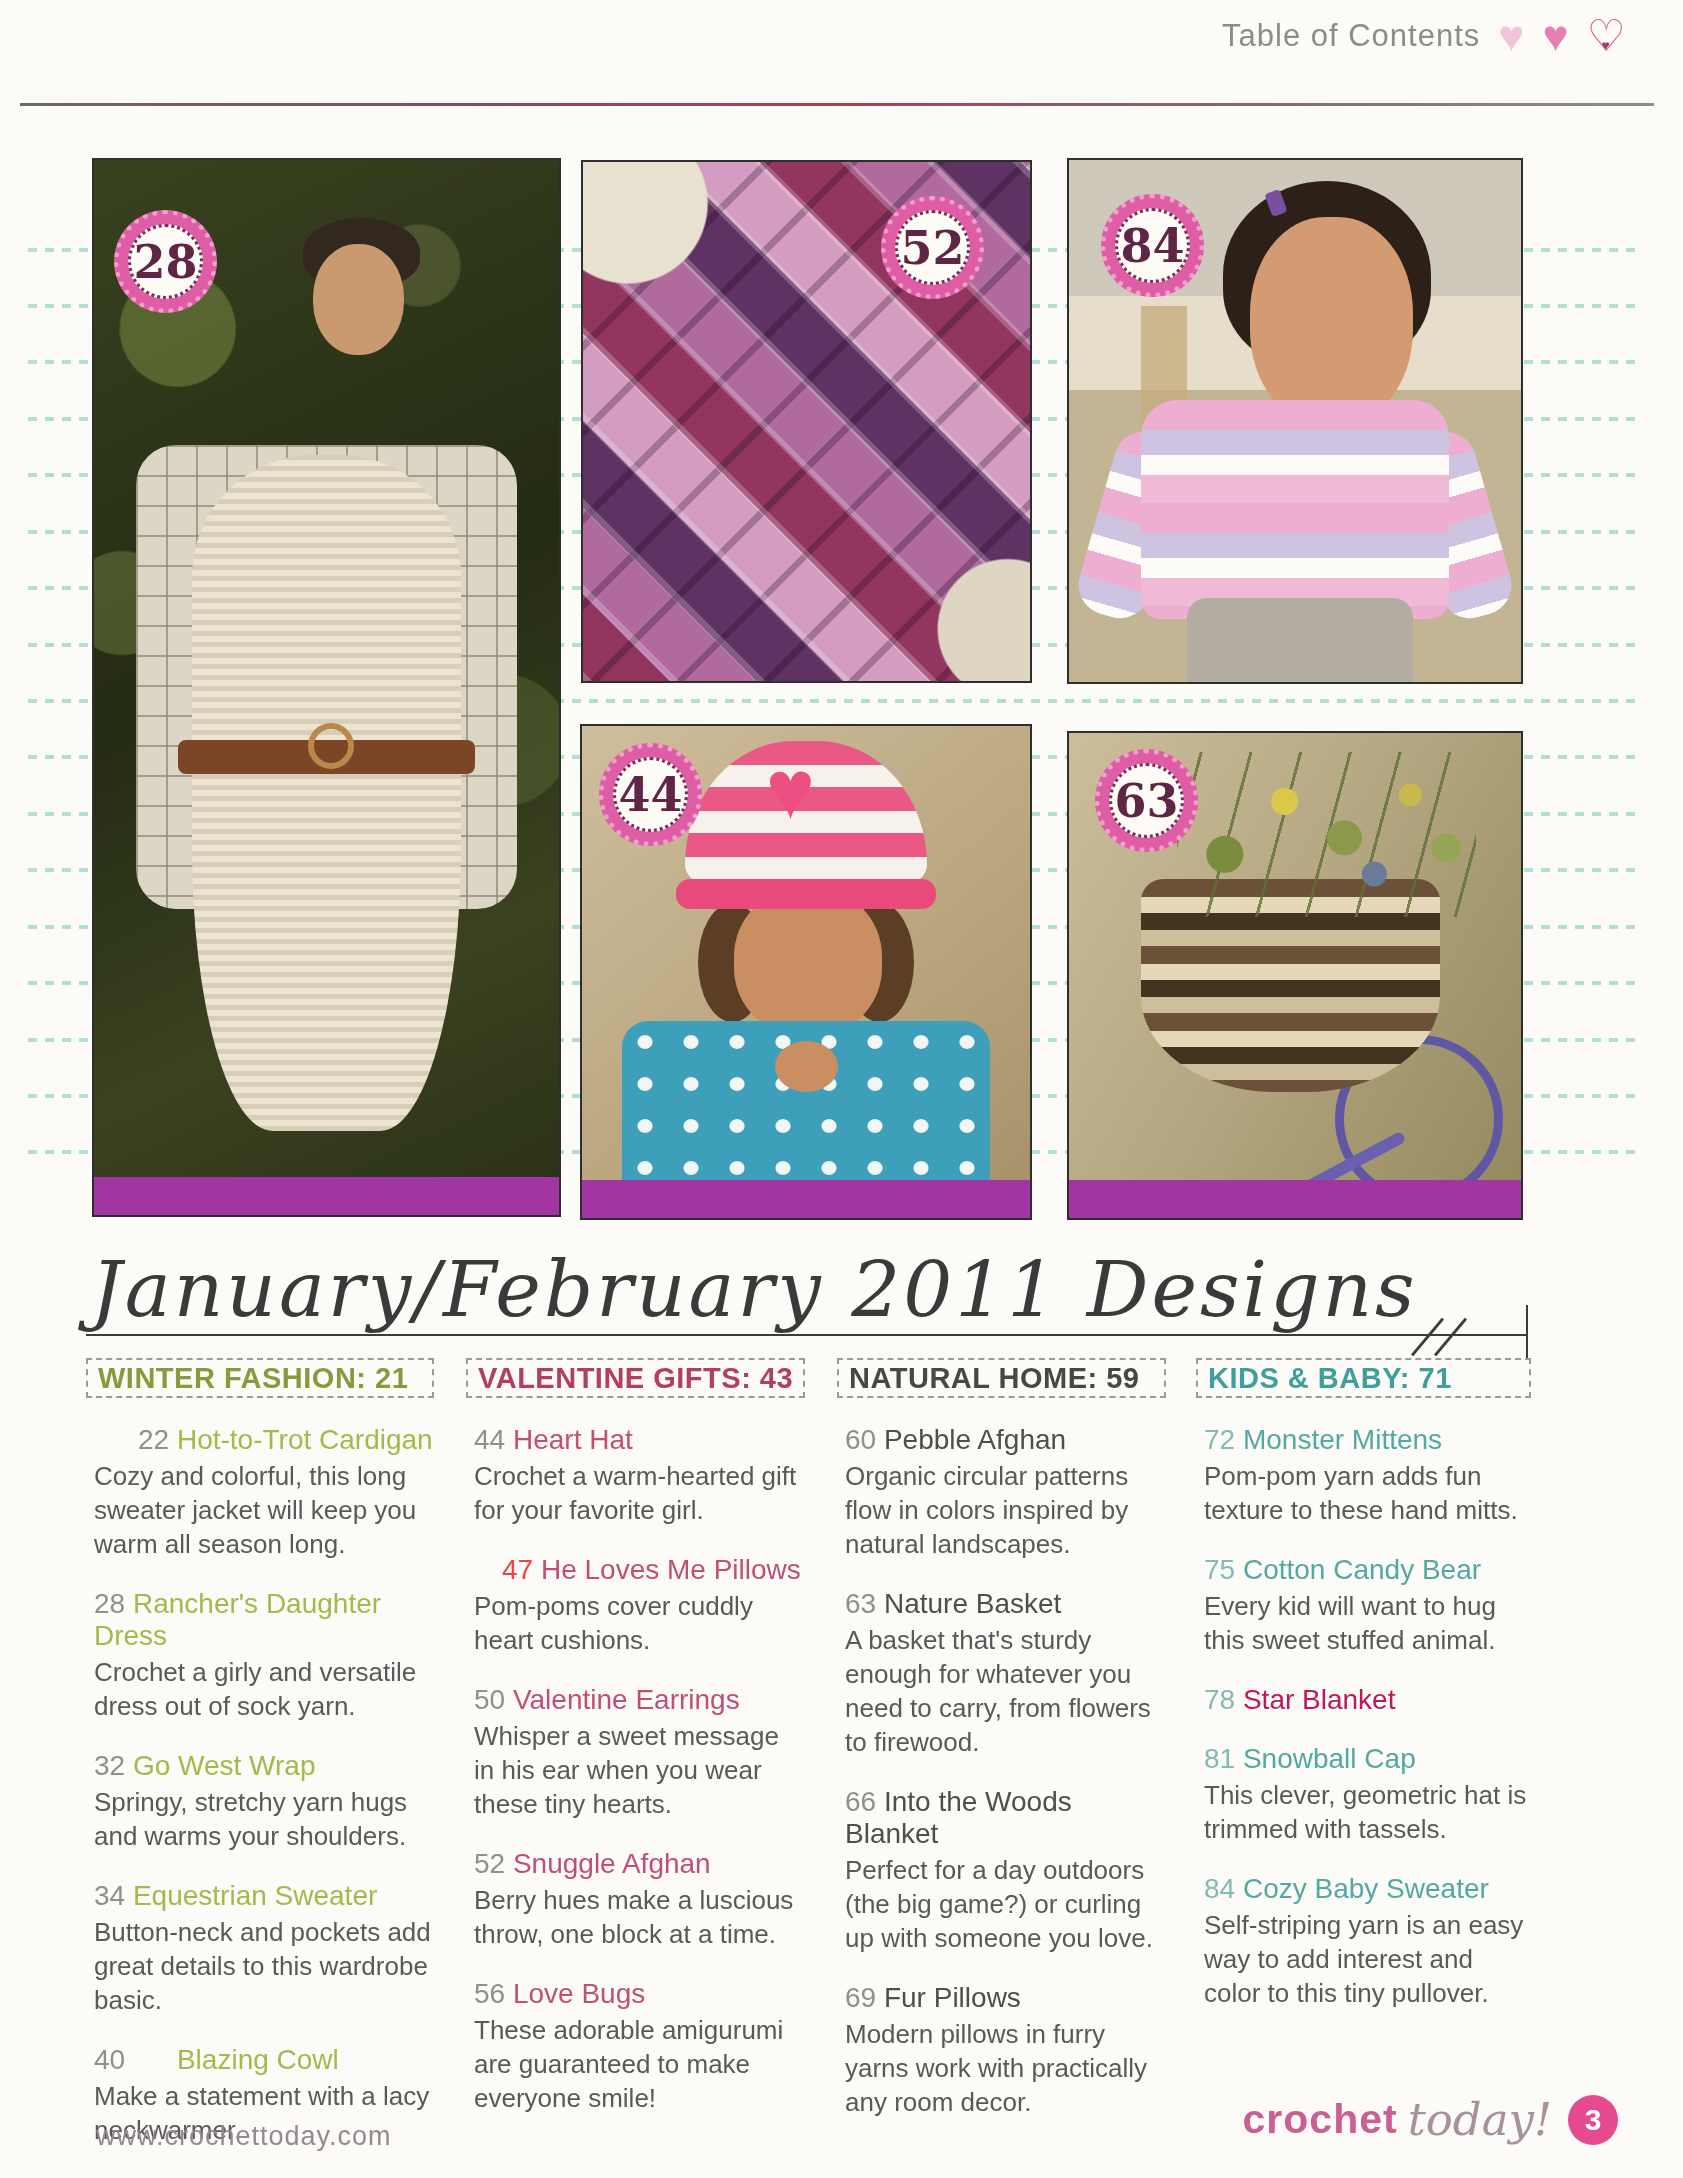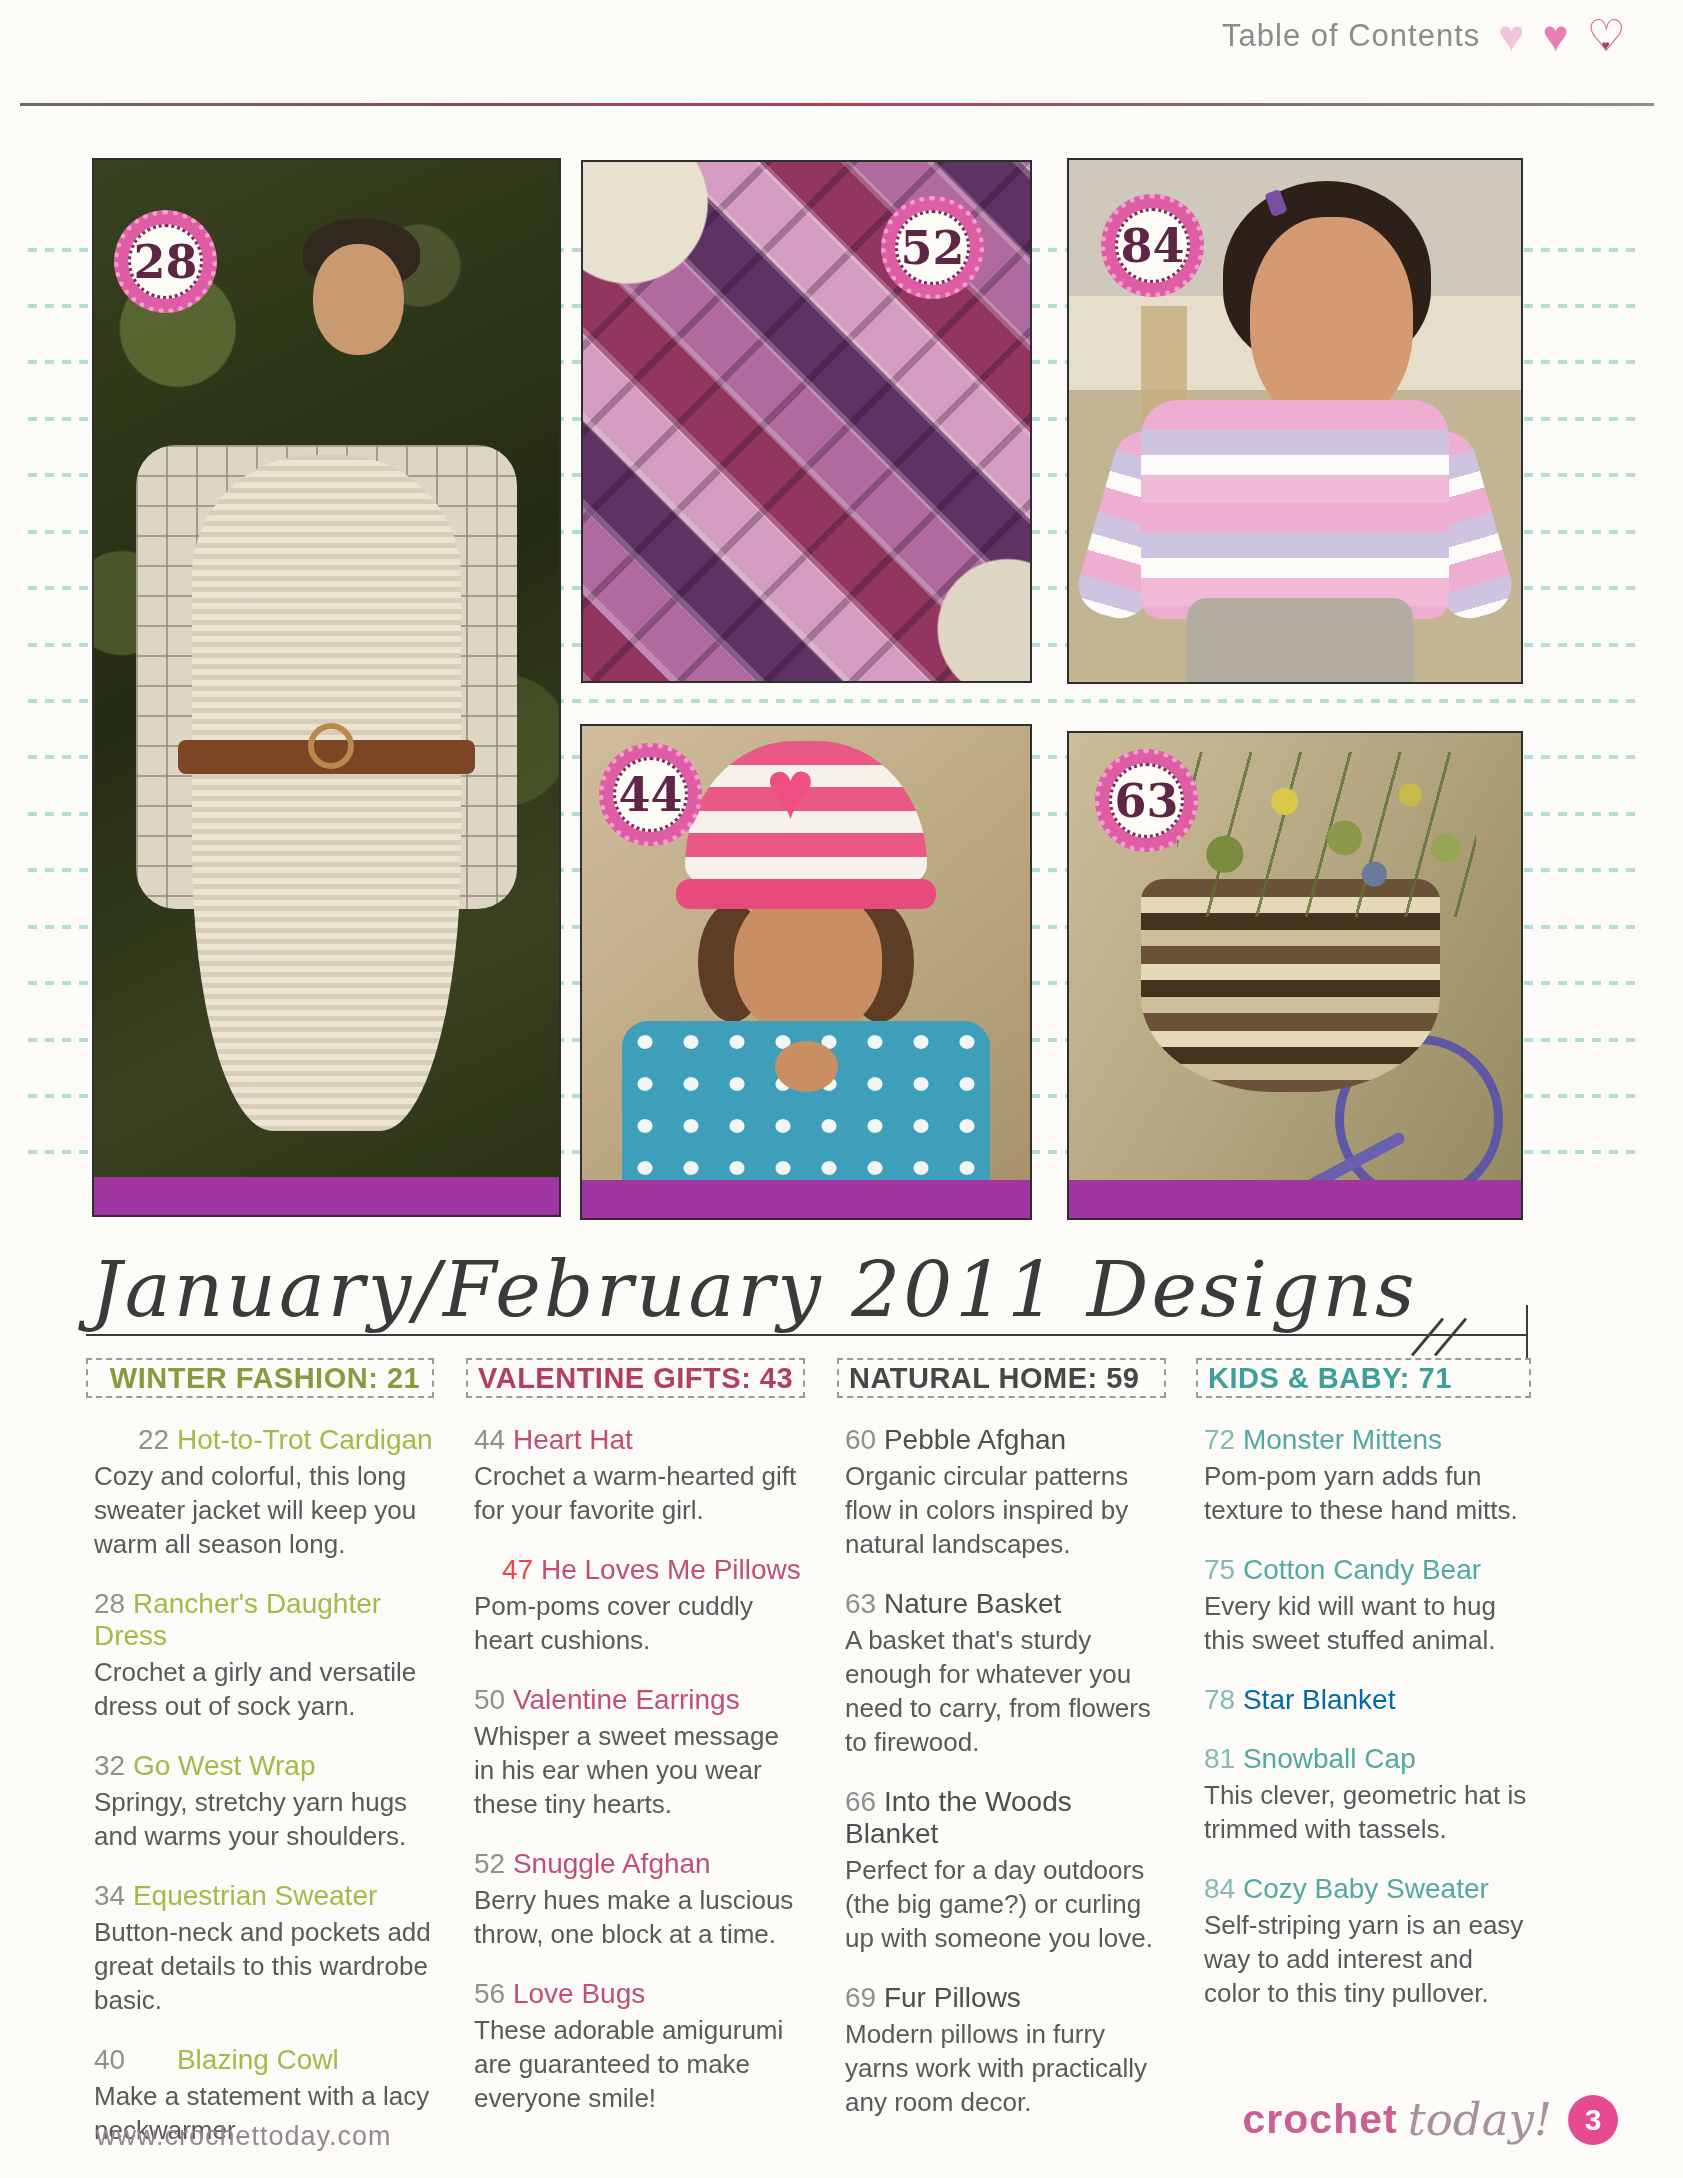--- a/index.html
+++ b/index.html
@@ -223,21 +223,21 @@
 </div>
 
 <div class="designs-title">January/February 2011 Designs</div>
 <div class="designs-rule"></div>
 <div class="rule-tick"></div>
 <div class="rule-slash slash-a"></div>
 <div class="rule-slash slash-b"></div>
 
 <div id="columns">
   <div class="col" style="left: 86px; width: 348px;">
-    <div class="sec-box" style="width: 348px; justify-content: center;">
+    <div class="sec-box" style="width: 348px;">
       <span class="sec-label" style="color: rgb(135, 154, 62);">WINTER FASHION: 21</span>
     </div>
     <div class="items" style="padding-left: 8px;">
   <div class="item">
     <div class="item-title">
       <span class="num" style="color: rgb(143, 143, 143); margin-left: 44px;">22</span>
       <span class="ttl" style="color: rgb(163, 185, 74);">Hot-to-Trot Cardigan</span>
     </div>
     <div class="item-desc">Cozy and colorful, this long sweater jacket will keep you warm all season long.</div>
   </div>
@@ -379,21 +379,21 @@
     <div class="item-title">
       <span class="num" style="color: rgb(132, 185, 180);">75</span>
       <span class="ttl" style="color: rgb(82, 168, 162);">Cotton Candy Bear</span>
     </div>
     <div class="item-desc">Every kid will want to hug this sweet stuffed animal.</div>
   </div>
 
   <div class="item">
     <div class="item-title">
       <span class="num" style="color: rgb(132, 185, 180);">78</span>
-      <span class="ttl" style="color: #0369a1;">Star Blanket</span>
+      <span class="ttl" style="color: #be185d;">Star Blanket</span>
     </div>
   </div>
 
   <div class="item">
     <div class="item-title">
       <span class="num" style="color: rgb(132, 185, 180);">81</span>
       <span class="ttl" style="color: rgb(82, 168, 162);">Snowball Cap</span>
     </div>
     <div class="item-desc">This clever, geometric hat is trimmed with tassels.</div>
   </div>

